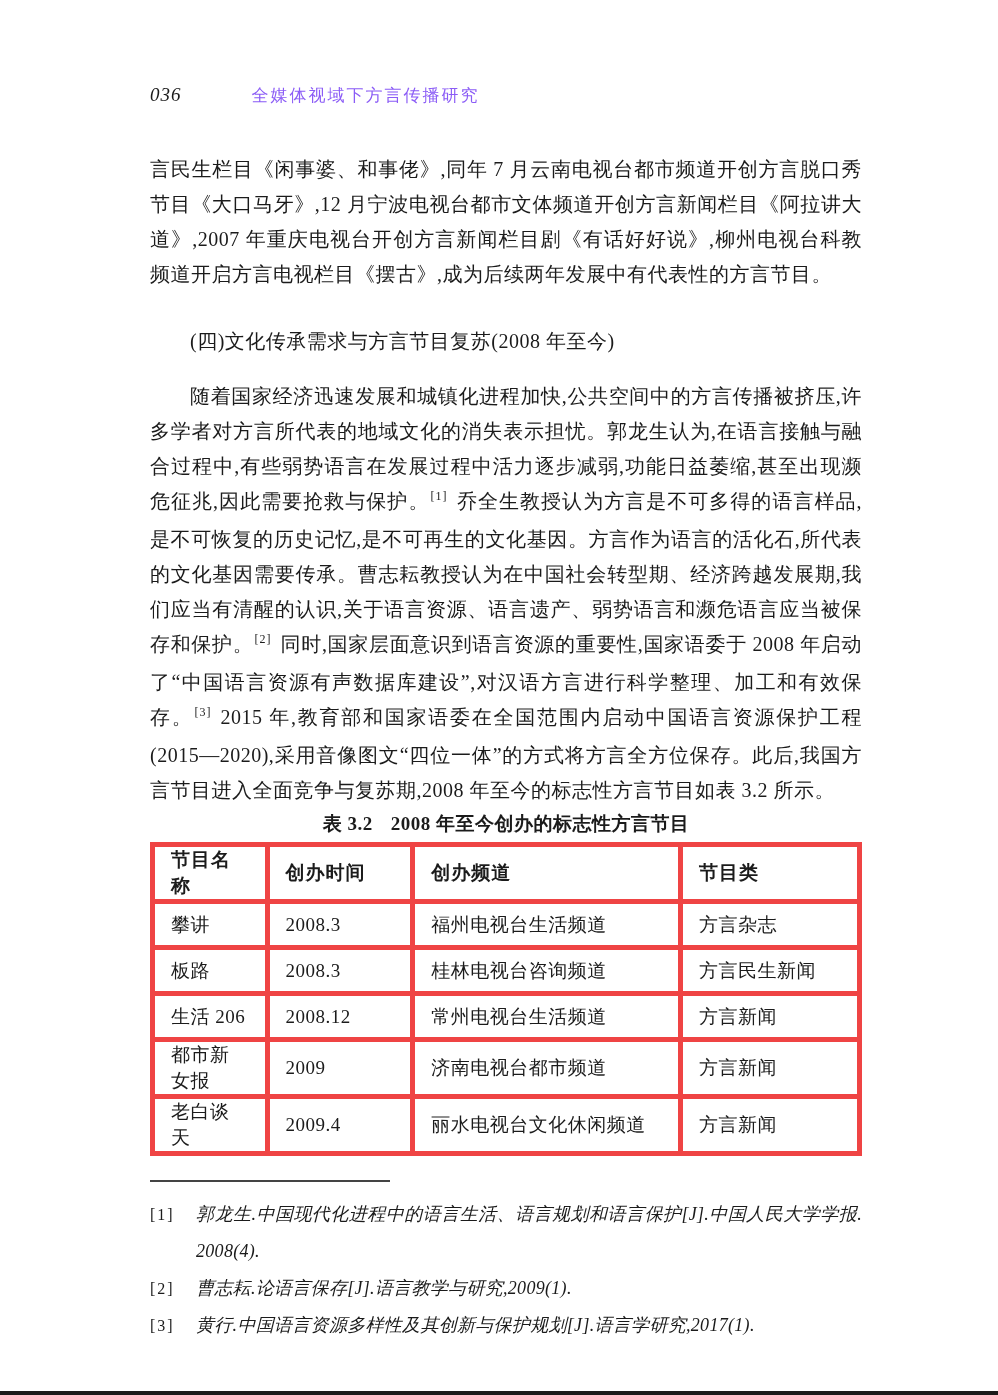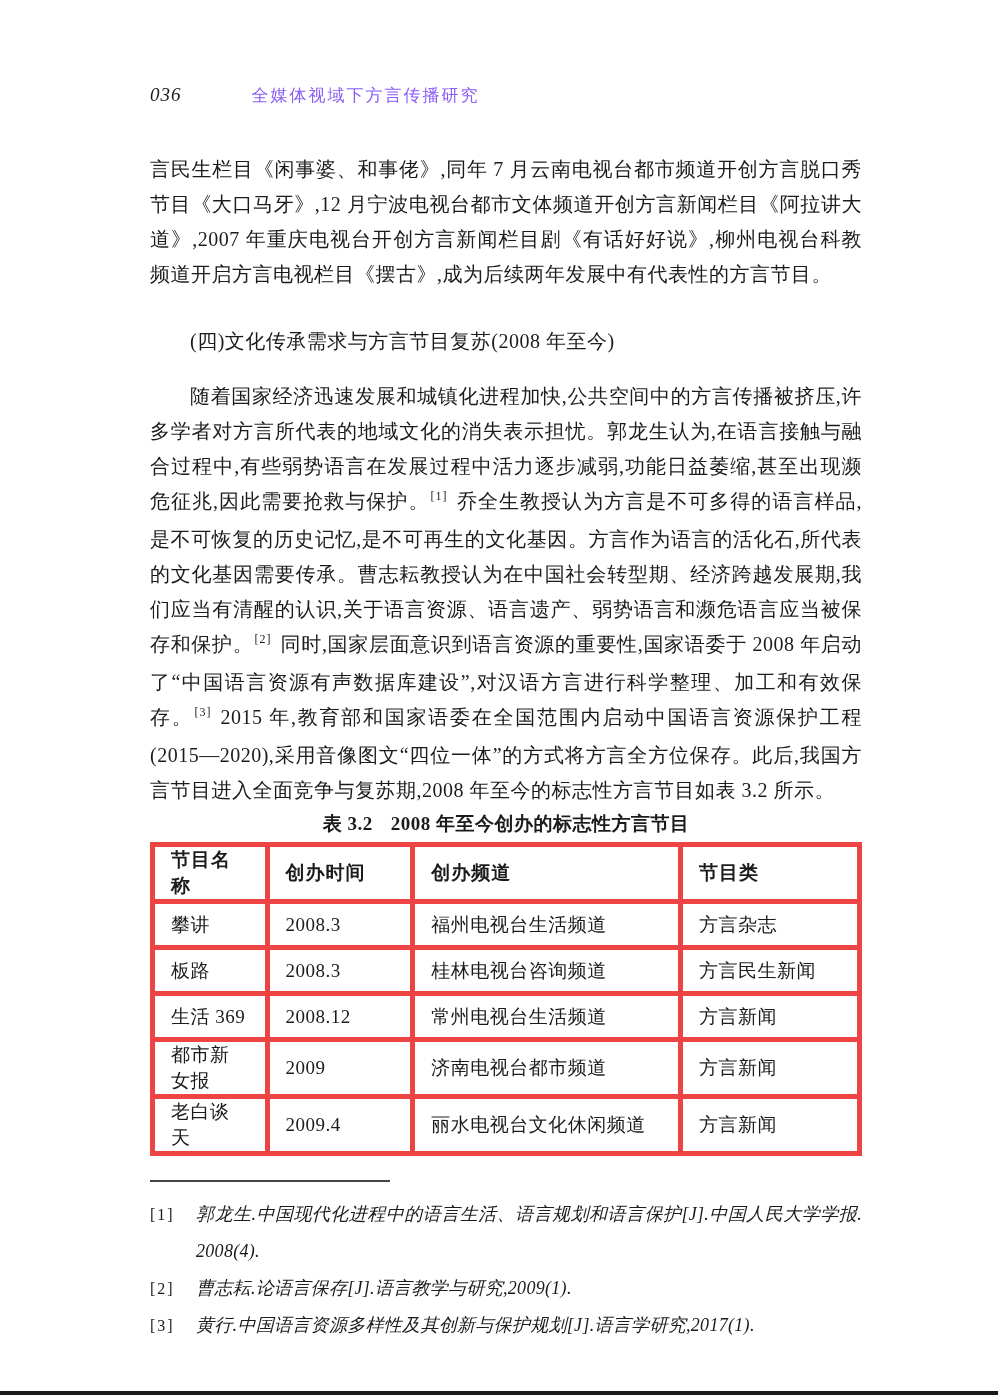--- a/index.html
+++ b/index.html
@@ -179,21 +179,21 @@
           <td>福州电视台生活频道</td>
           <td>方言杂志</td>
         </tr>
         <tr>
           <td>板路</td>
           <td>2008.3</td>
           <td>桂林电视台咨询频道</td>
           <td>方言民生新闻</td>
         </tr>
         <tr>
-          <td>生活 369</td>
+          <td>生活 206</td>
           <td>2008.12</td>
           <td>常州电视台生活频道</td>
           <td>方言新闻</td>
         </tr>
         <tr>
           <td>都市新女报</td>
           <td>2009</td>
           <td>济南电视台都市频道</td>
           <td>方言新闻</td>
         </tr>

